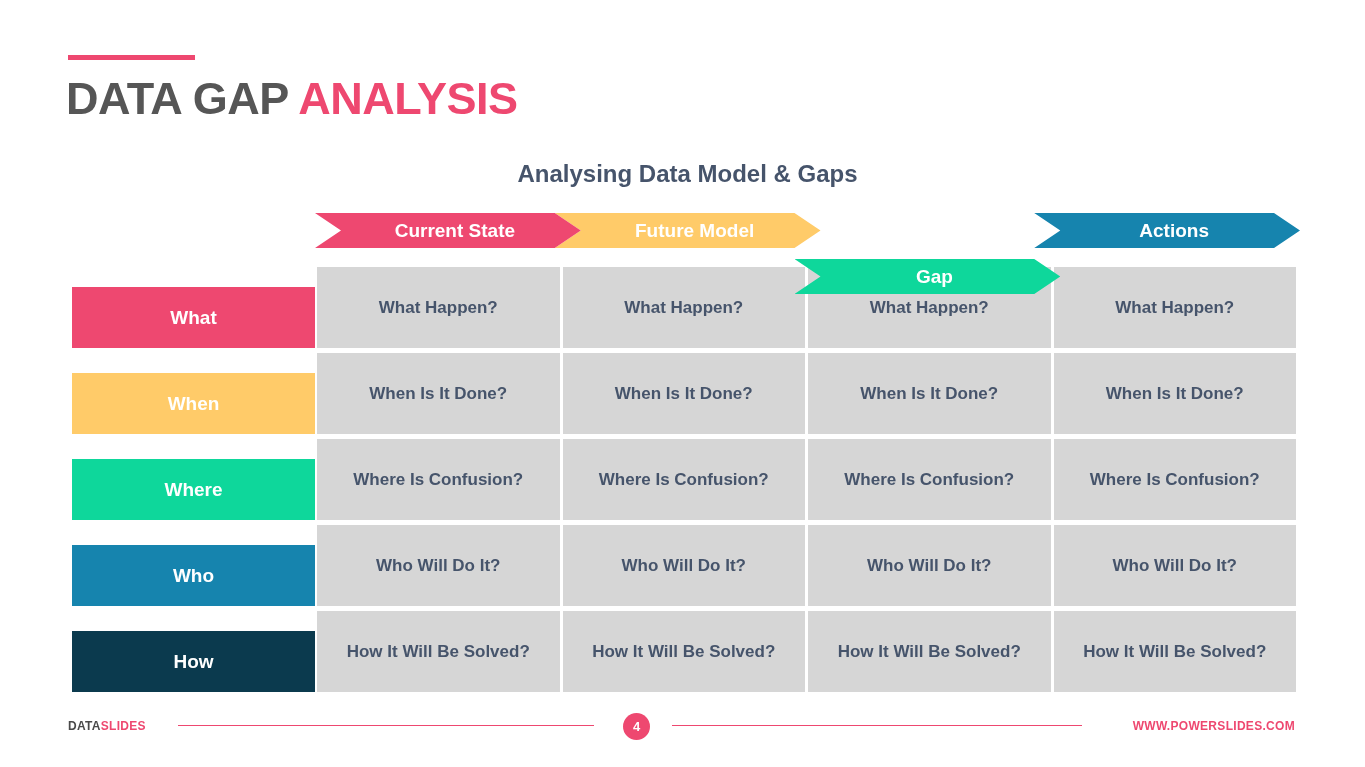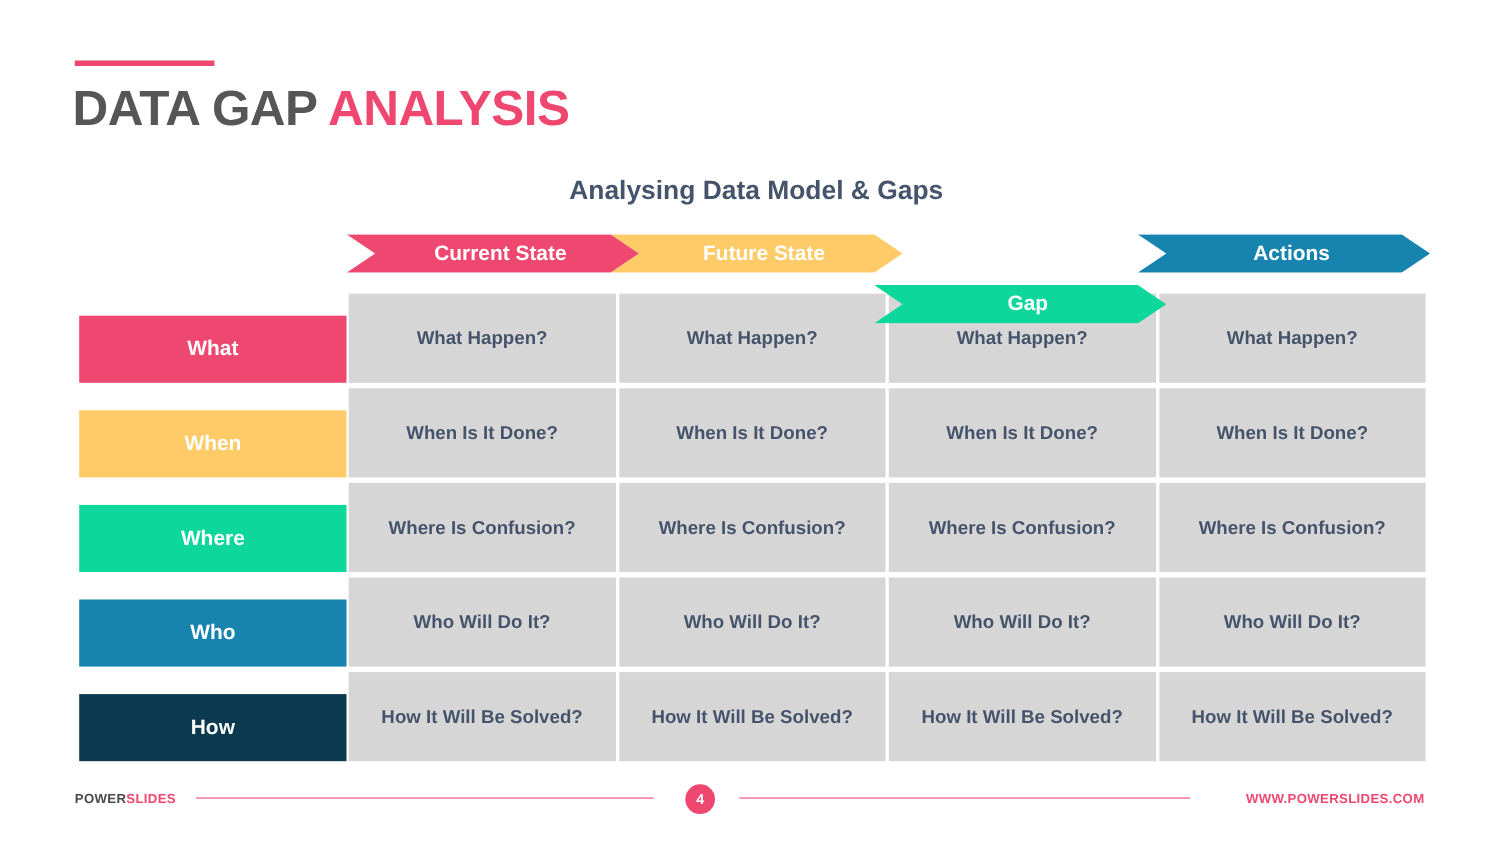--- a/index.html
+++ b/index.html
@@ -178,21 +178,21 @@
 
 <div class="subtitle">
   <span class="subtitle-inner">Analysing Data Model &amp; Gaps</span>
 </div>
 
 <div class="chev-row" id="chev-row">
     <div class="chev" style="left: 0px; width: 265.75px; background: rgb(238, 72, 112); z-index: 4;">
       <span class="chev-label">Current State</span>
     </div>
     <div class="chev" style="left: 239.75px; width: 265.75px; background: rgb(255, 203, 105); z-index: 3;">
-      <span class="chev-label">Future State</span>
+      <span class="chev-label">Future Model</span>
     </div>
     <div class="chev" style="left: 479.5px; width: 265.75px; background: rgb(14, 215, 155); z-index: 2; margin-top: 46px;">
       <span class="chev-label">Gap</span>
     </div>
     <div class="chev" style="left: 719.25px; width: 265.75px; background: rgb(22, 132, 174); z-index: 1;">
       <span class="chev-label">Actions</span>
     </div>
   </div>
 
 <div class="matrix" id="matrix">
@@ -293,19 +293,19 @@
         </div>
         <div class="cell">
           <span>How It Will Be Solved?</span>
         </div>
       </div>
     </div>
   </div>
 
 <div class="footer">
   <div class="brand">
-    <span class="b-dark">POWER</span><span class="b-accent">SLIDES</span>
+    <span class="b-dark">DATA</span><span class="b-accent">SLIDES</span>
   </div>
   <div class="rule rule-left"></div>
   <div class="page-badge">4</div>
   <div class="rule rule-right"></div>
   <div class="site-url">WWW.POWERSLIDES.COM</div>
 </div>
 
 </body></html>

